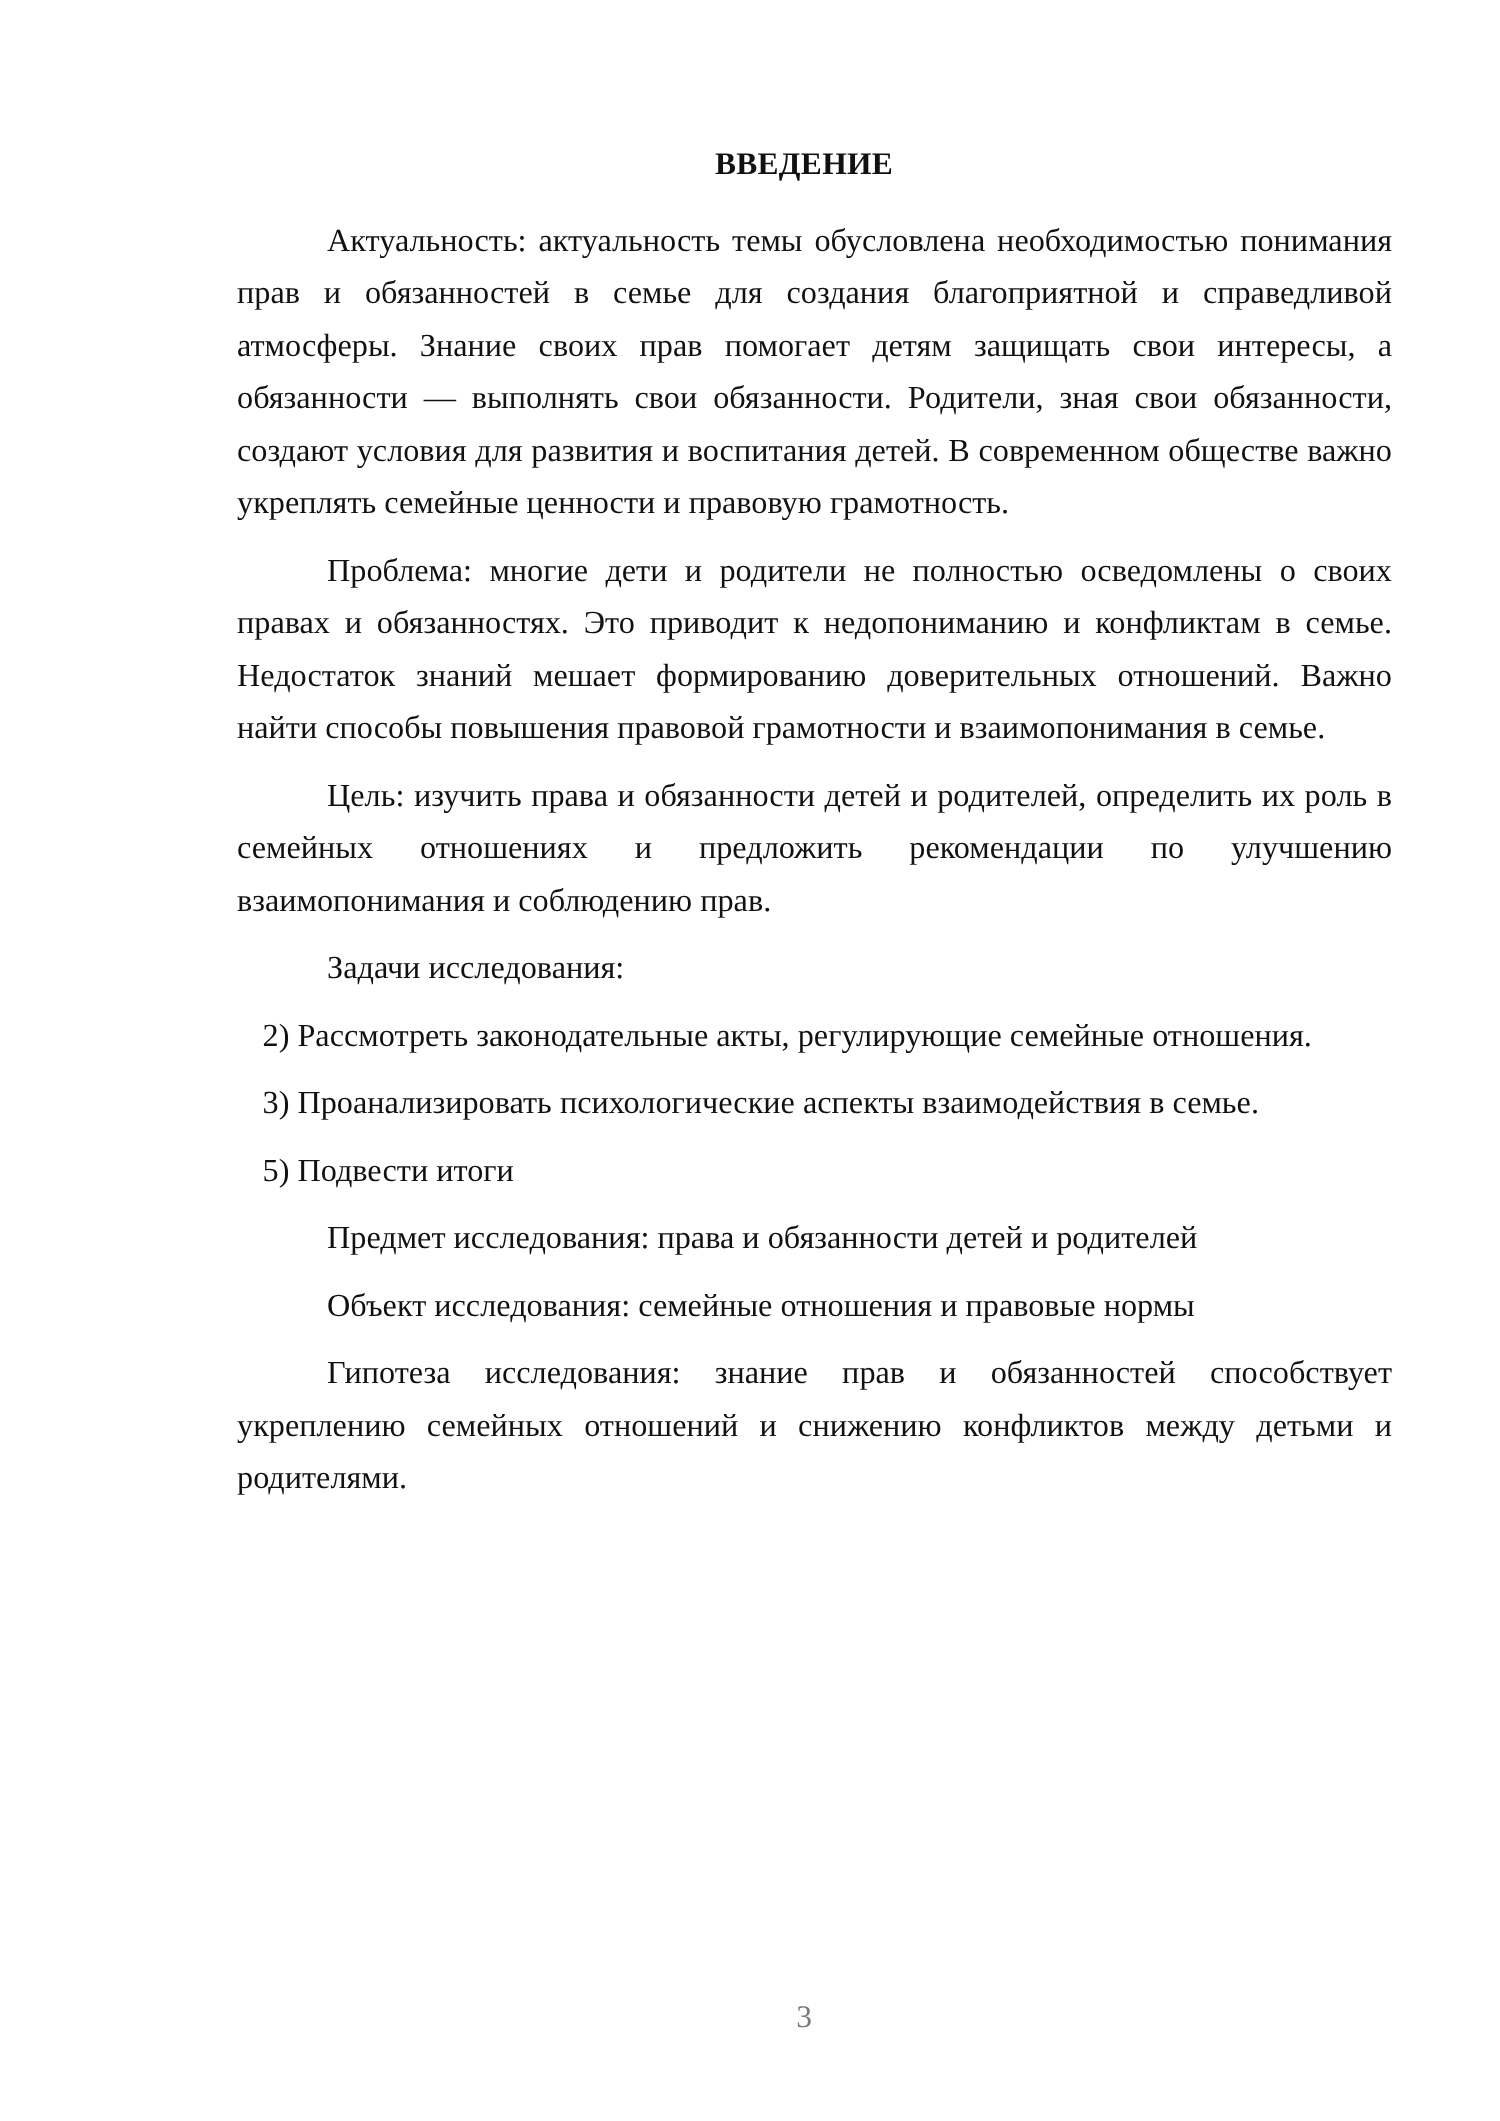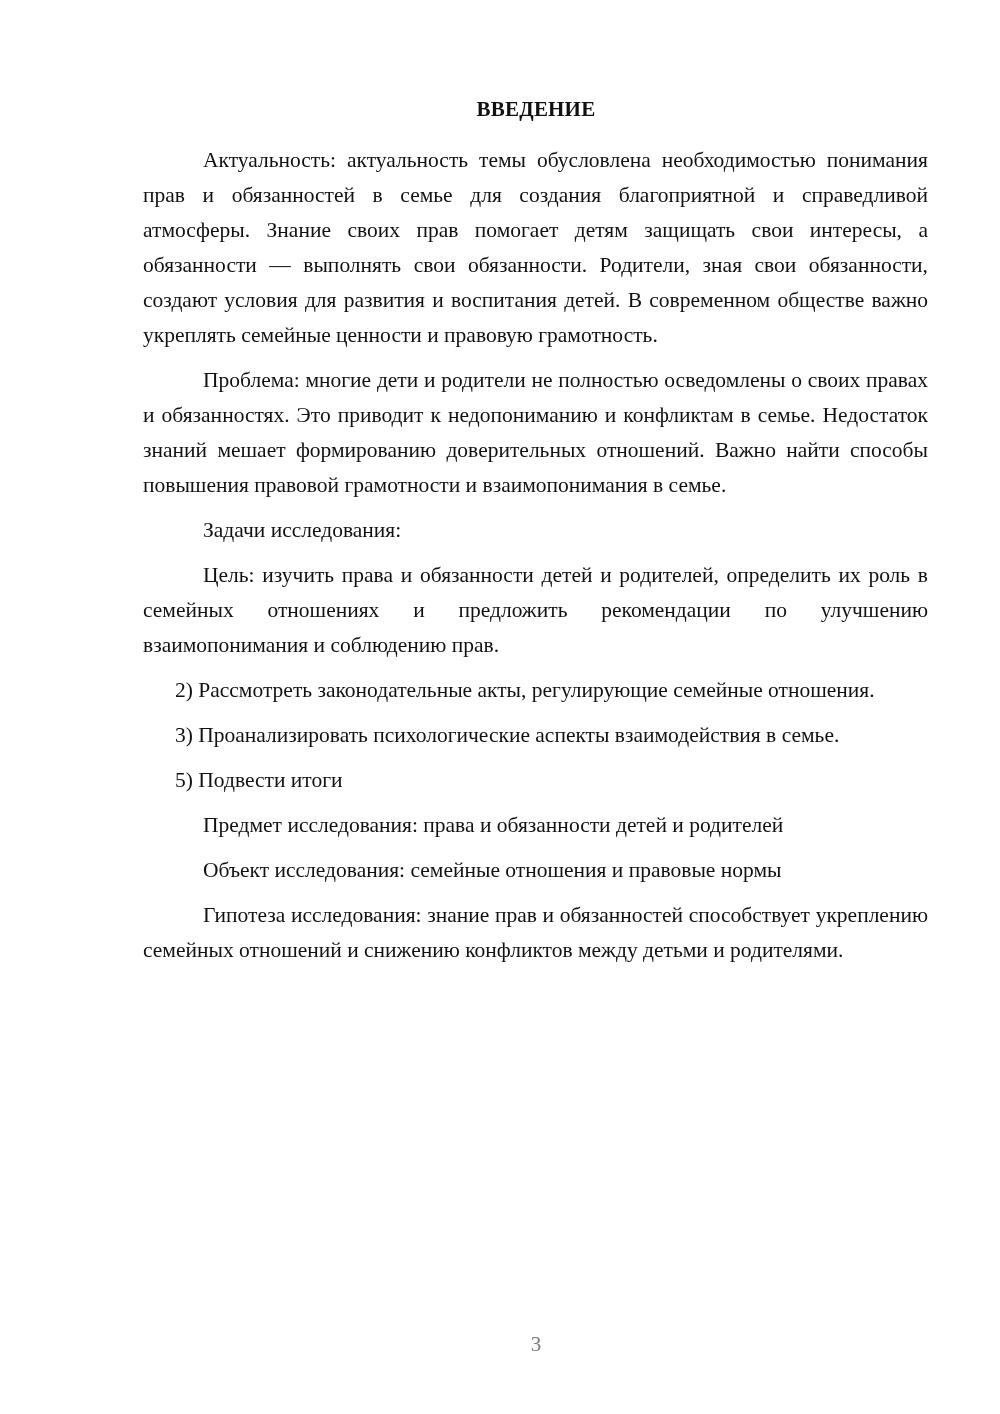--- a/index.html
+++ b/index.html
@@ -34,21 +34,21 @@
     }
     .content {
       position: absolute;
       left: 143px;
       top: 143px;
       width: 785px;
       font-size: 21.5px;
       line-height: 35px;
     }
     .para {
-      margin: 0 0 10px 0;
+      margin: 0 0 10px 15px;
       text-align: justify;
       text-indent: 60px;
     }
     .task {
       margin: 0 0 10px 0;
       text-align: justify;
       text-indent: 32px;
     }
     .page-number {
       position: absolute;
@@ -63,22 +63,22 @@
 </head>
 <body>
 
 <div class="page">
 
   <div class="title">ВВЕДЕНИЕ</div>
 
   <div class="content">
     <p class="para">Актуальность: актуальность темы обусловлена необходимостью понимания прав и обязанностей в семье для создания благоприятной и справедливой атмосферы. Знание своих прав помогает детям защищать свои интересы, а обязанности — выполнять свои обязанности. Родители, зная свои обязанности, создают условия для развития и воспитания детей. В современном обществе важно укреплять семейные ценности и правовую грамотность.</p>
     <p class="para">Проблема: многие дети и родители не полностью осведомлены о своих правах и обязанностях. Это приводит к недопониманию и конфликтам в семье. Недостаток знаний мешает формированию доверительных отношений. Важно найти способы повышения правовой грамотности и взаимопонимания в семье.</p>
+    <p class="para">Цель: изучить права и обязанности детей и родителей, определить их роль в семейных отношениях и предложить рекомендации по улучшению взаимопонимания и соблюдению прав.</p>
     <p class="para">Задачи исследования:</p>
-    <p class="para">Цель: изучить права и обязанности детей и родителей, определить их роль в семейных отношениях и предложить рекомендации по улучшению взаимопонимания и соблюдению прав.</p>
 
     <div>
       <p class="task">2) Рассмотреть законодательные акты, регулирующие семейные отношения.</p>
       <p class="task">3) Проанализировать психологические аспекты взаимодействия в семье.</p>
       <p class="task">5) Подвести итоги</p>
     </div>
 
     <p class="para">Предмет исследования: права и обязанности детей и родителей</p>
     <p class="para">Объект исследования: семейные отношения и правовые нормы</p>
     <p class="para">Гипотеза исследования: знание прав и обязанностей способствует укреплению семейных отношений и снижению конфликтов между детьми и родителями.</p>

